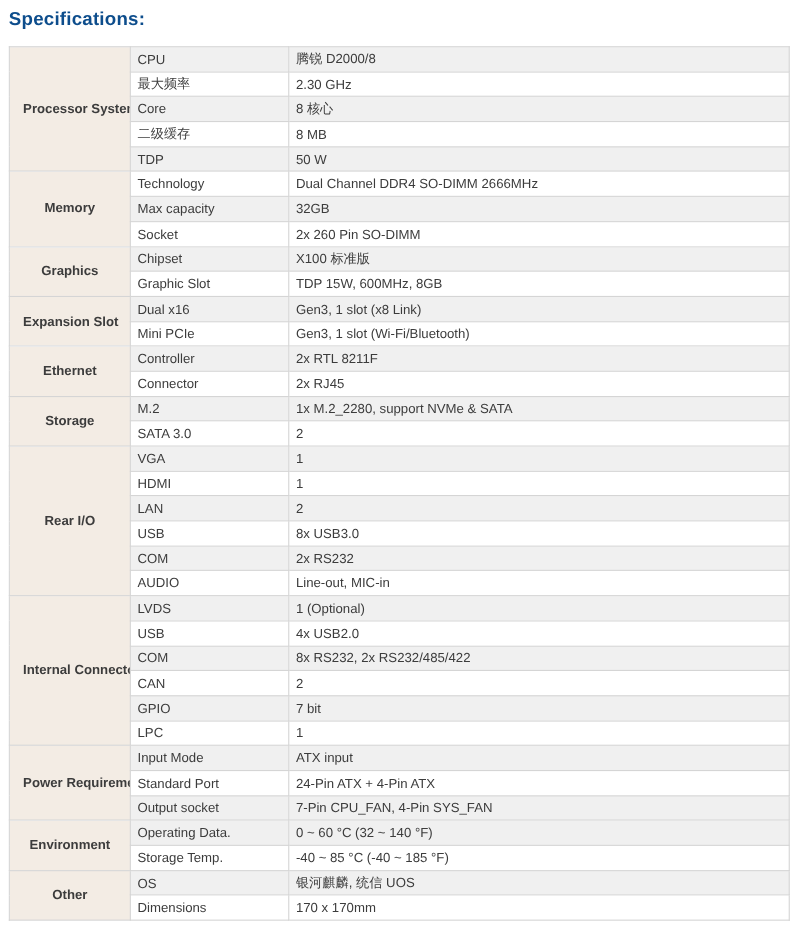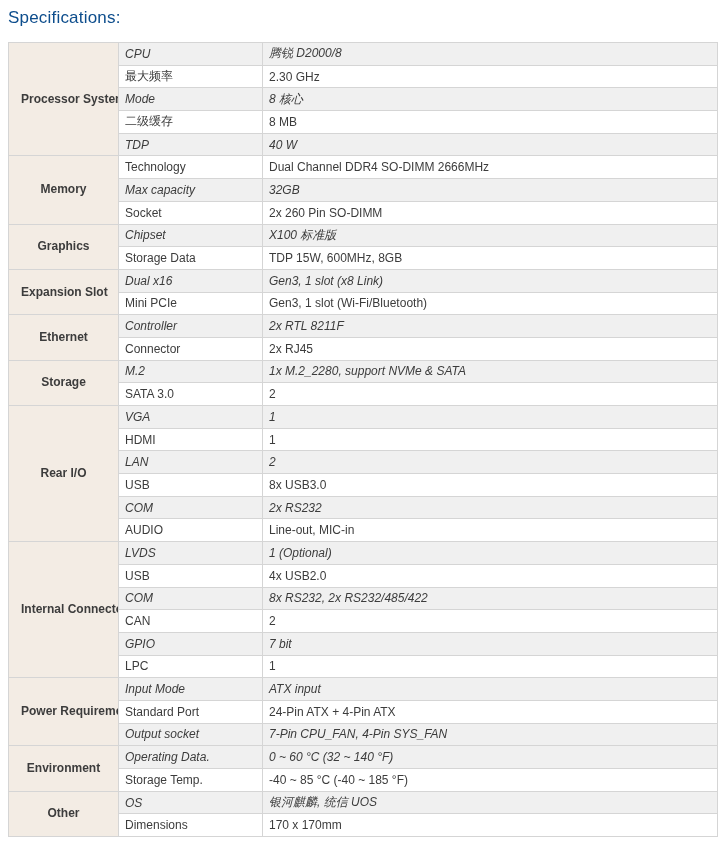--- a/index.html
+++ b/index.html
@@ -15,21 +15,21 @@
   html,body{background:#fff;}
   body{
     width:727px;height:841px;
     font-family:"Liberation Sans","DejaVu Sans",sans-serif;
     padding:8px;
     overflow:hidden;
   }
   .page-title{
     color:var(--title-text);
     font-size:17px;
-    font-weight:normal;
+    font-weight:bold;
     letter-spacing:0.2px;
     margin:0 0 14px 0;
   }
   table.spec{
     border-collapse:collapse;
     table-layout:fixed;
     width:709px;
     height:795px;
   }
   table.spec col.c-cat{width:110px;}
@@ -40,21 +40,21 @@
     font-size:12px;
     color:var(--body-text);
     vertical-align:middle;
     height:22.7px;
     background:var(--row-bg);
     white-space:nowrap;
     overflow:hidden;
   }
   td.key{padding-left:6px;}
   td.val{padding-left:6px;margin-left:32px;}
-  tr.shade td.key, tr.shade td.val{background:var(--stripe-bg);font-style:italic;}
+  tr.shade td.key, tr.shade td.val{background:var(--stripe-bg);}
   td.cat{
     background:var(--category-bg) !important;
     color:var(--category-text);
     font-weight:bold;
     font-size:12.5px;
     text-align:center;
     padding:0 12px;
     white-space:normal;
     line-height:1.25;
   }
@@ -74,51 +74,51 @@
       <tr class="shade">
         <td rowspan="5" class="cat">Processor System</td>
         <td class="key">CPU</td>
         <td class="val">腾锐 D2000/8</td>
       </tr>
       <tr>
         <td class="key">最大频率</td>
         <td class="val">2.30 GHz</td>
       </tr>
       <tr class="shade">
-        <td class="key">Mode</td>
+        <td class="key">Core</td>
         <td class="val">8 核心</td>
       </tr>
       <tr>
         <td class="key">二级缓存</td>
         <td class="val">8 MB</td>
       </tr>
       <tr class="shade">
         <td class="key">TDP</td>
-        <td class="val">40 W</td>
+        <td class="val">50 W</td>
       </tr>
       <tr>
         <td rowspan="3" class="cat">Memory</td>
         <td class="key">Technology</td>
         <td class="val">Dual Channel DDR4 SO-DIMM 2666MHz</td>
       </tr>
       <tr class="shade">
         <td class="key">Max capacity</td>
         <td class="val">32GB</td>
       </tr>
       <tr>
         <td class="key">Socket</td>
         <td class="val">2x 260 Pin SO-DIMM</td>
       </tr>
       <tr class="shade">
         <td rowspan="2" class="cat">Graphics</td>
         <td class="key">Chipset</td>
         <td class="val">X100 标准版</td>
       </tr>
       <tr>
-        <td class="key">Storage Data</td>
+        <td class="key">Graphic Slot</td>
         <td class="val">TDP 15W,  600MHz,  8GB</td>
       </tr>
       <tr class="shade">
         <td rowspan="2" class="cat">Expansion Slot</td>
         <td class="key">Dual x16</td>
         <td class="val">Gen3,  1 slot (x8 Link)</td>
       </tr>
       <tr>
         <td class="key">Mini PCIe</td>
         <td class="val">Gen3,  1 slot (Wi-Fi/Bluetooth)</td>

